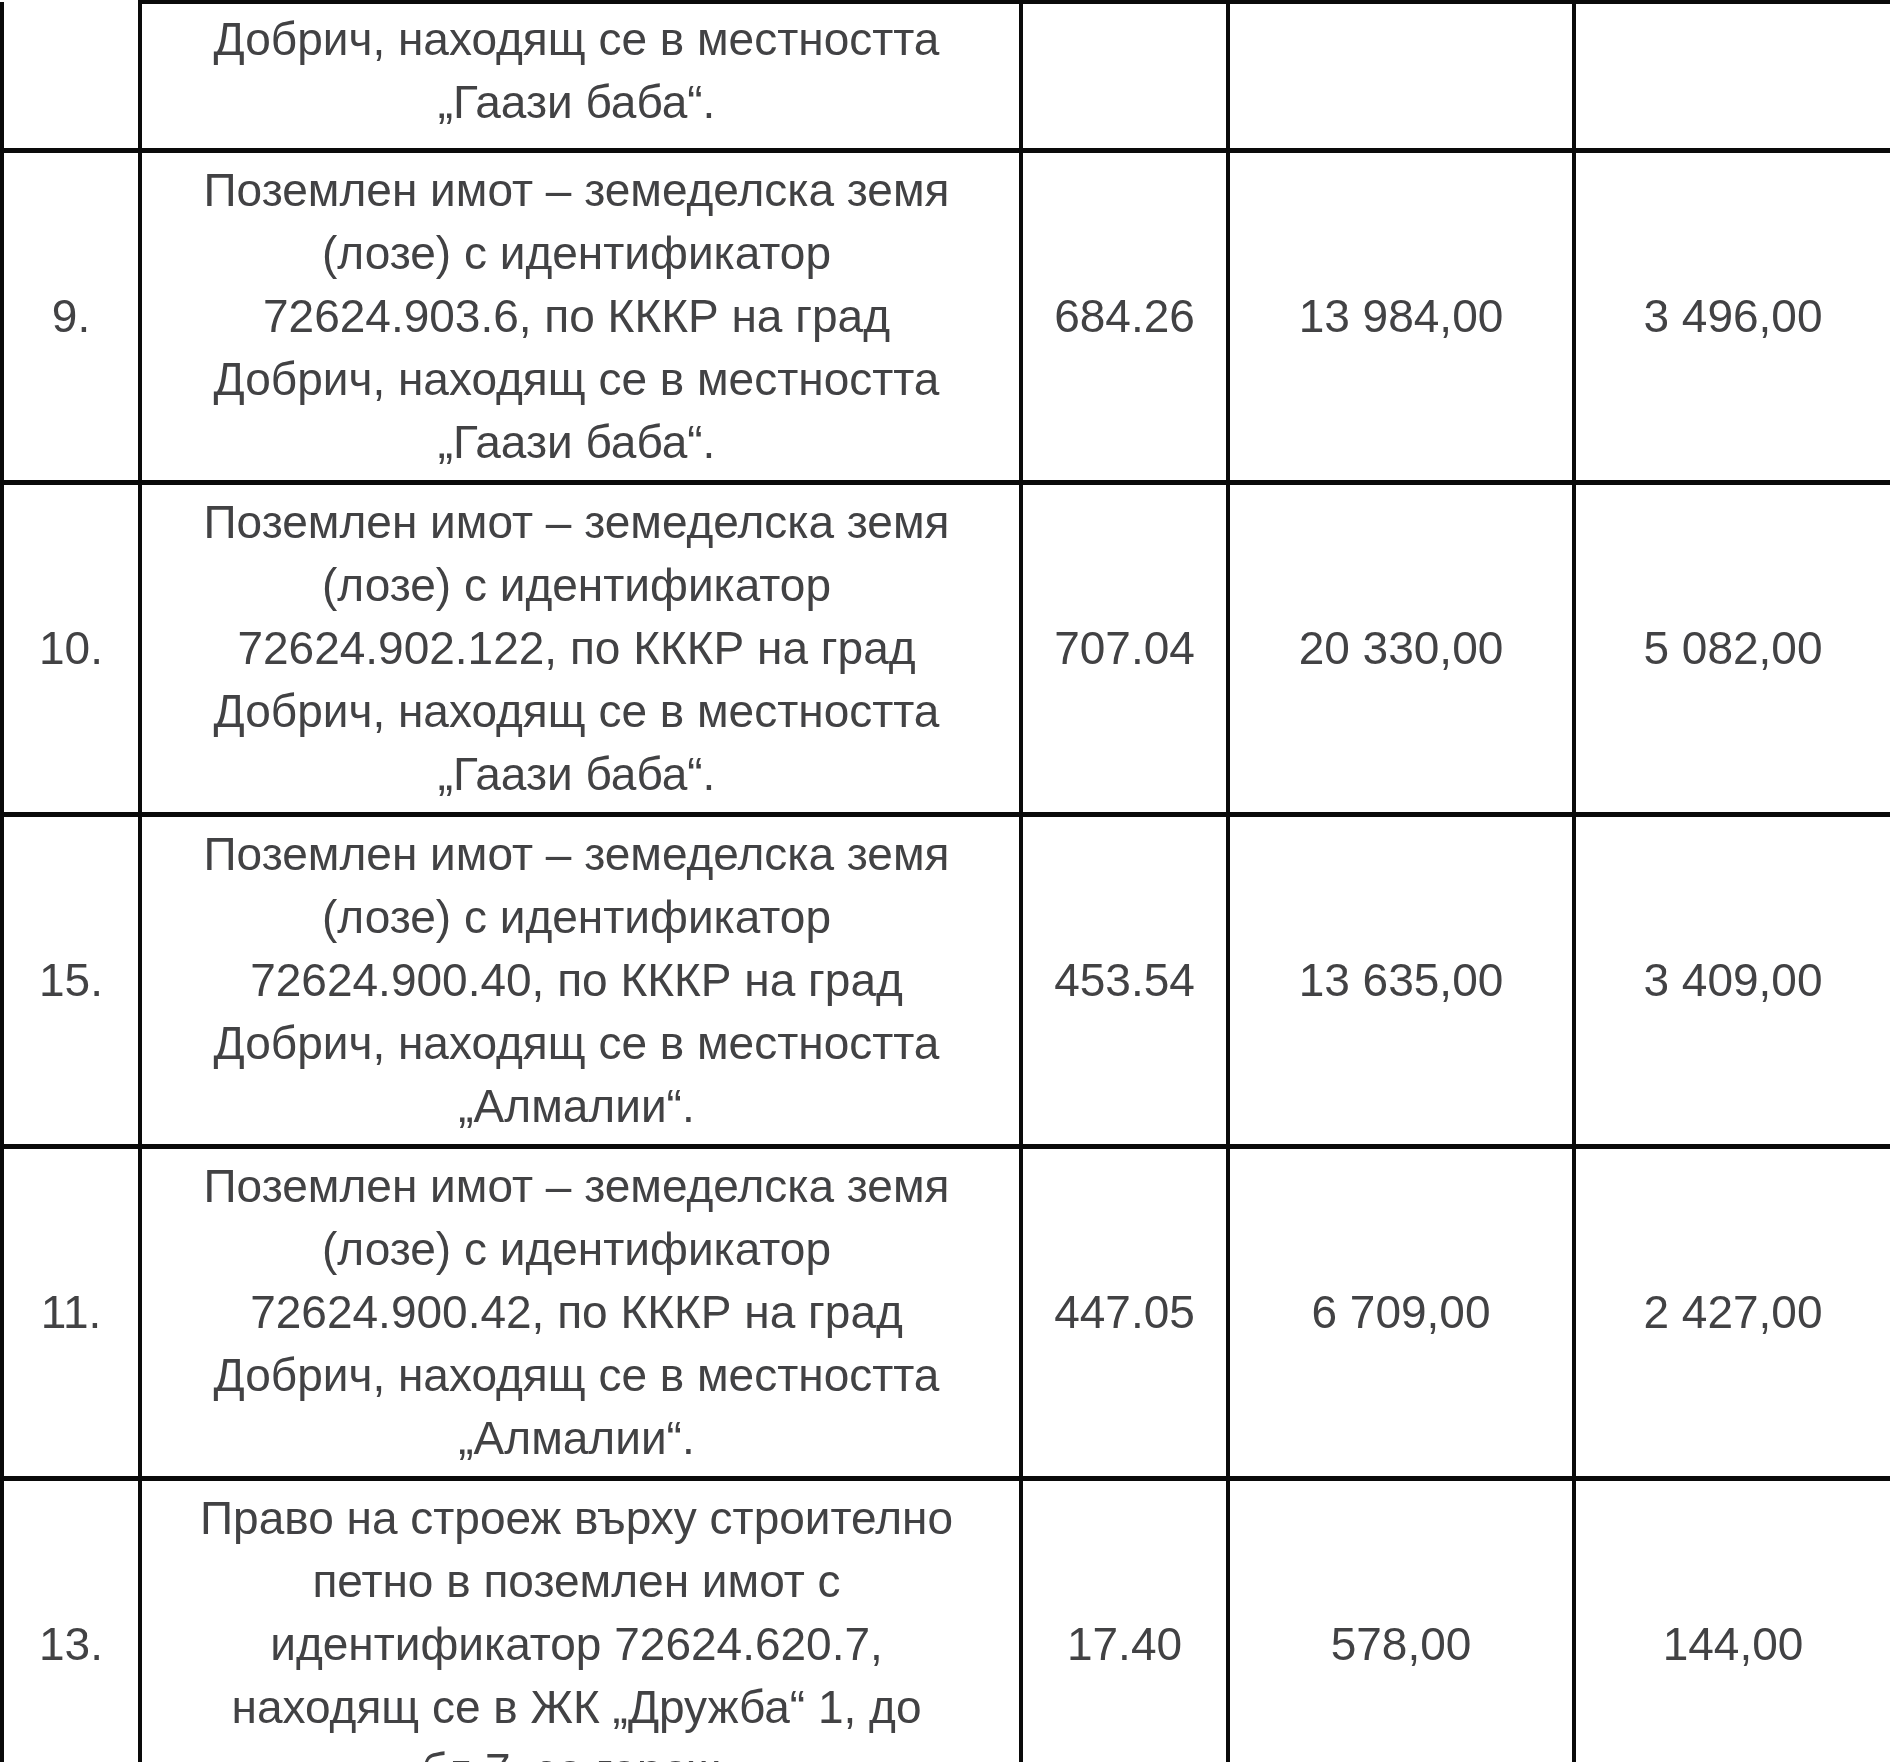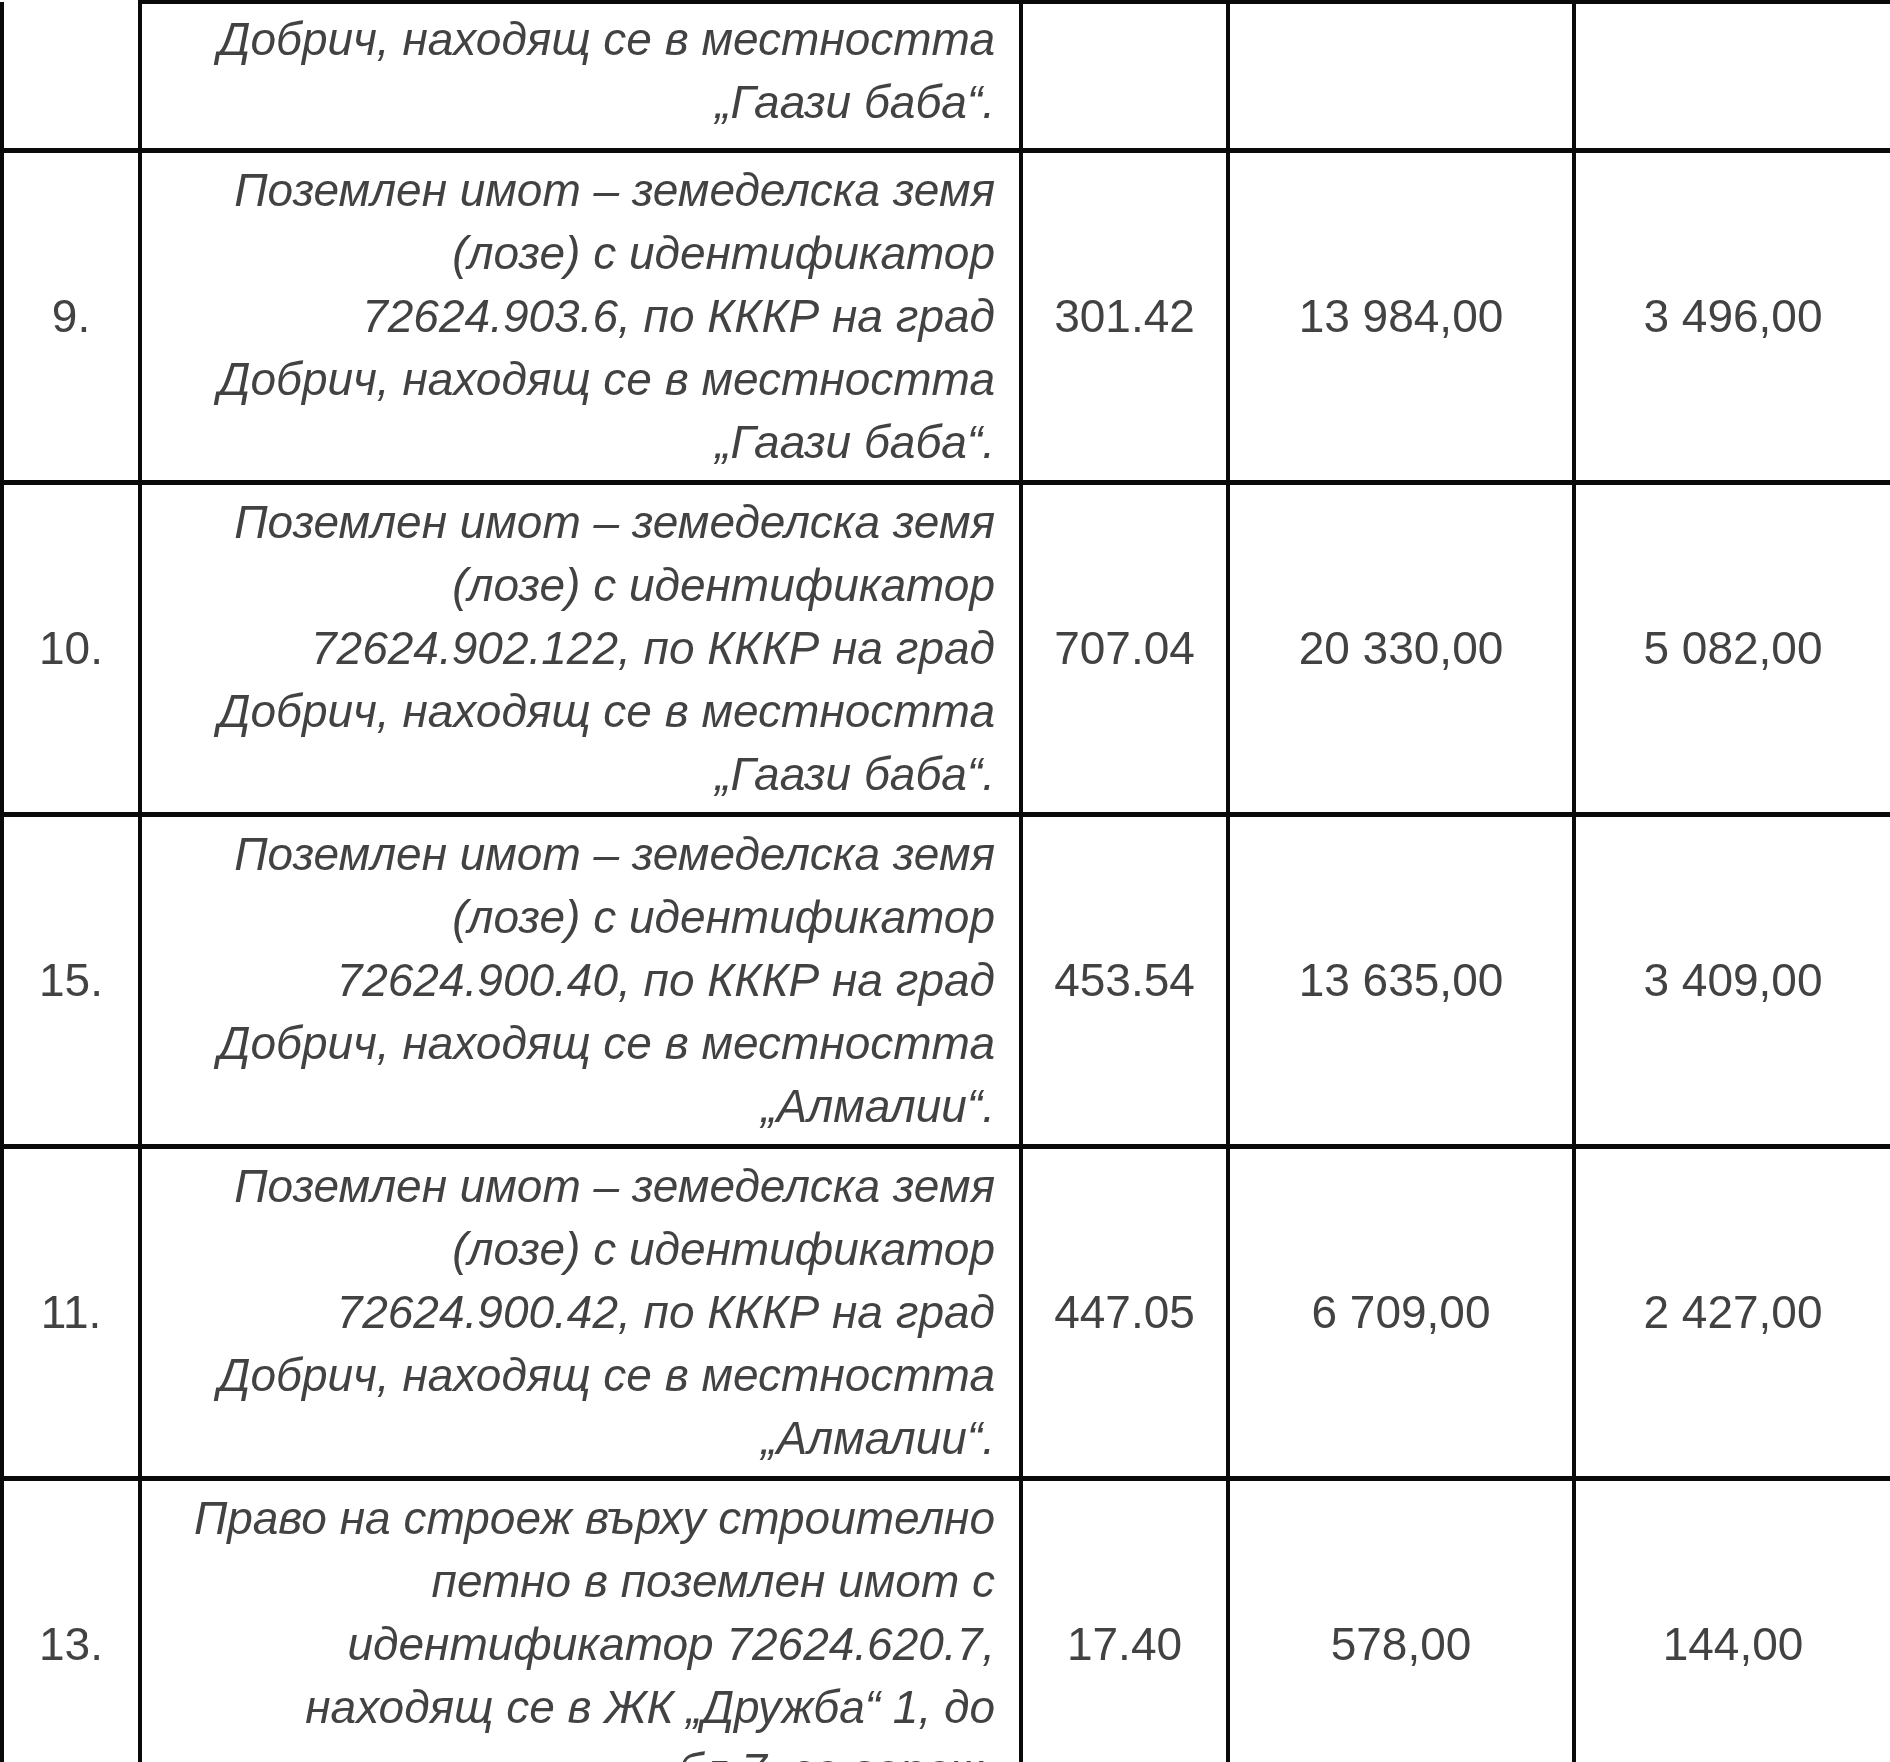--- a/index.html
+++ b/index.html
@@ -31,24 +31,23 @@
     overflow: hidden;
   }
   tr.toprow td { border-top: none; }
   tr.toprow td.has-top { border-top: 4px solid #0a0a0a; }
   tr:last-child td { border-bottom: 7px solid #0a0a0a; }
   td.num {
     text-align: center;
     vertical-align: middle;
   }
   td.desc {
-    text-align: right;
+    text-align: center;
     padding: 6px 24px 6px 16px;
     white-space: pre-line;
-    font-style: italic;
   }
   tr.toprow td.desc {
     vertical-align: top;
     padding-top: 4px;
   }
   td.val {
     text-align: center;
     vertical-align: middle;
   }
 </style>
@@ -74,21 +73,21 @@
     <td class="val has-top"></td>
   </tr>
 
   <tr style="height:323px">
     <td class="num">9.</td>
     <td class="desc">Поземлен имот – земеделска земя
 (лозе) с идентификатор
 72624.903.6, по КККР на град
 Добрич, находящ се в местността
 „Гаази баба“.</td>
-    <td class="val">301.42</td>
+    <td class="val">684.26</td>
     <td class="val">13 984,00</td>
     <td class="val">3 496,00</td>
   </tr>
 
   <tr style="height:323px">
     <td class="num">10.</td>
     <td class="desc">Поземлен имот – земеделска земя
 (лозе) с идентификатор
 72624.902.122, по КККР на град
 Добрич, находящ се в местността

